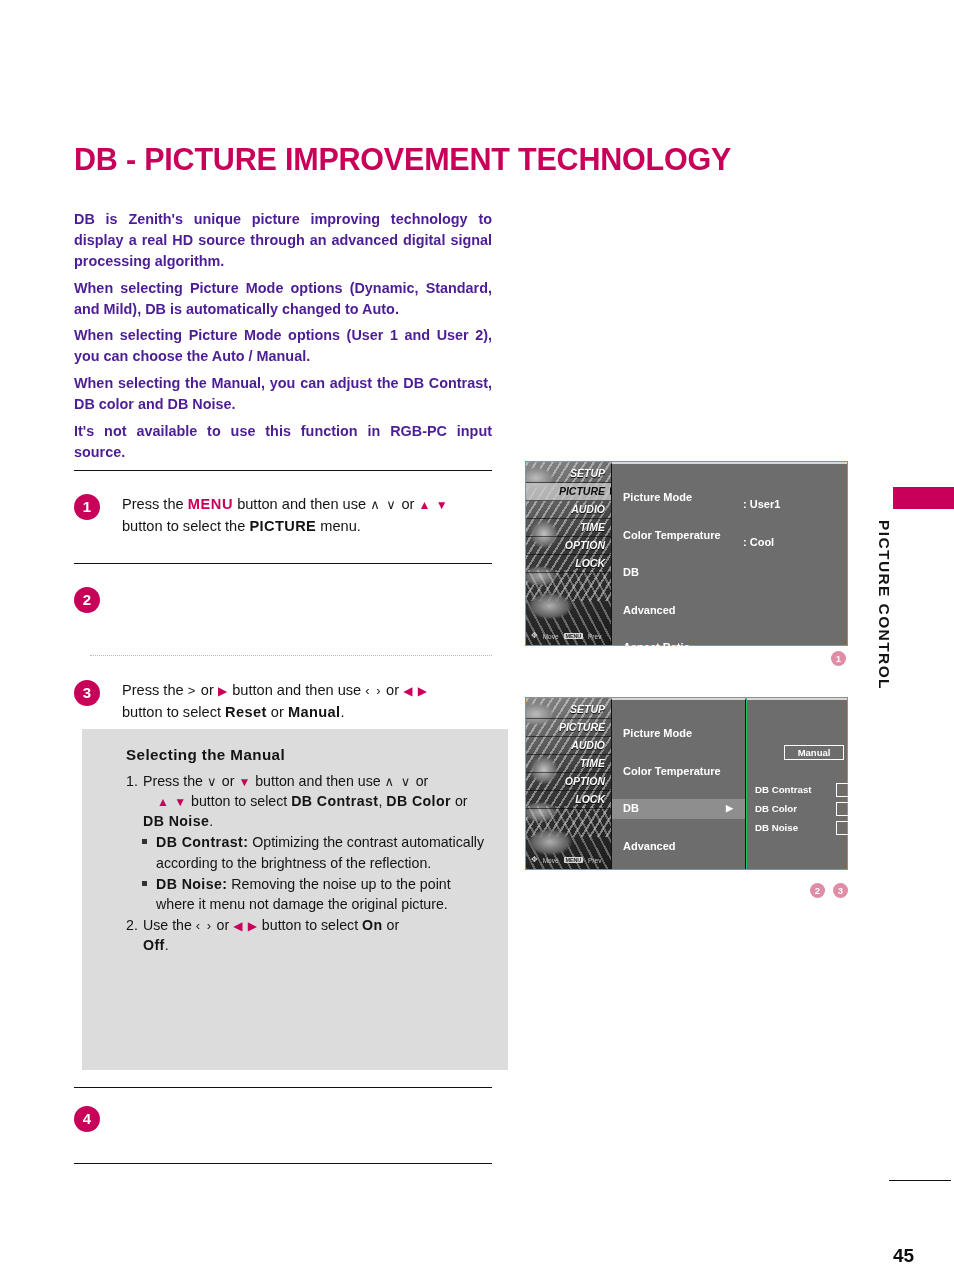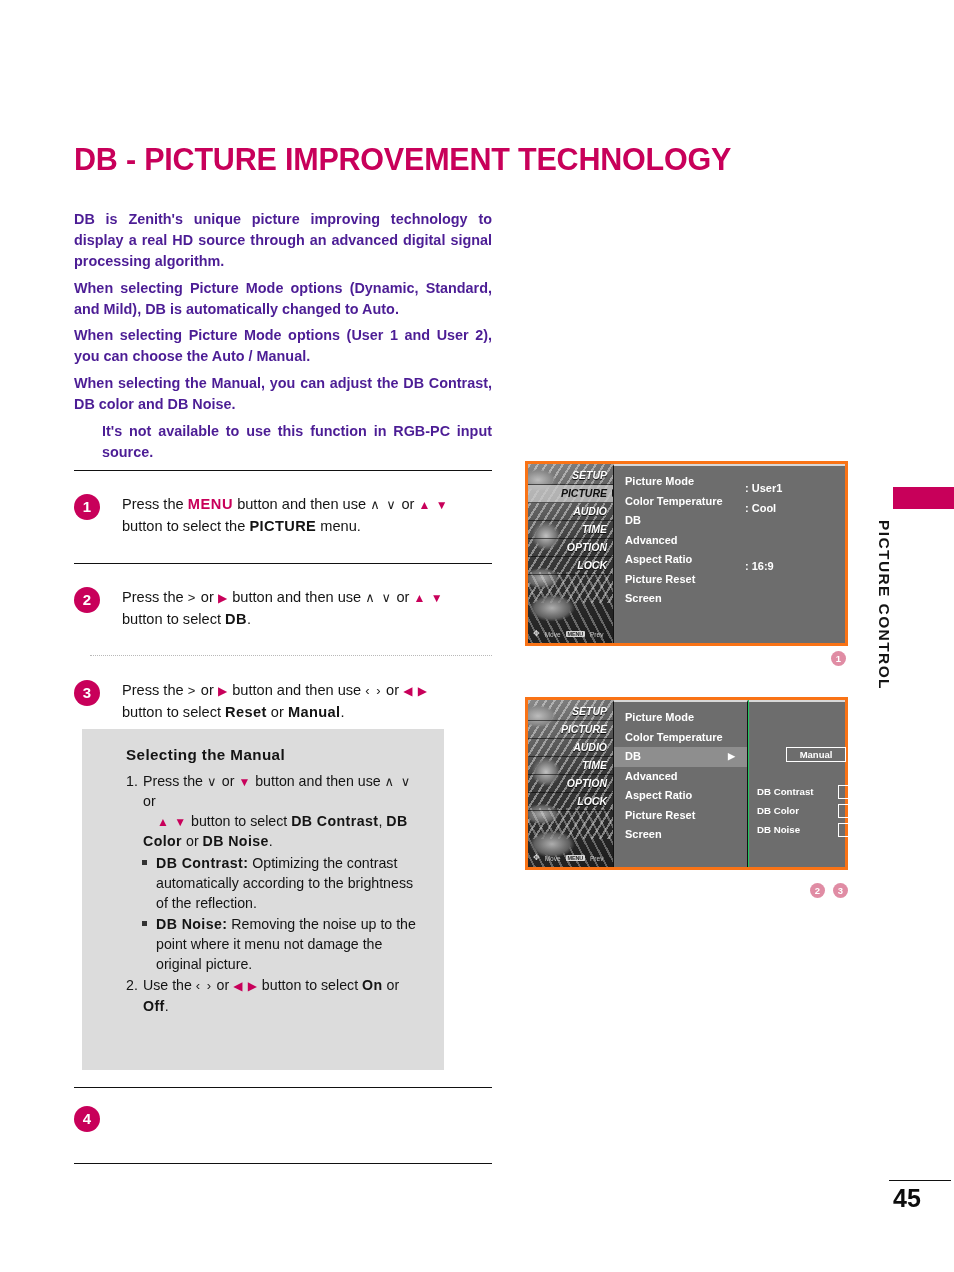--- a/index.html
+++ b/index.html
@@ -38,21 +38,21 @@
     font-weight: bold;
     line-height: 1.45;
     text-align: justify;
     color: #4c1d95;
   }
   .intro p {
     margin: 0 0 6px 0;
     text-align: justify;
     text-align-last: left;
   }
-  .intro p:last-child { margin-bottom: 0; margin-left: 28px; }
+  .intro p:last-child { margin-bottom: 0; }
 
   
   .rule {
     position: absolute;
     left: 74px;
     width: 418px;
     border-top: 1.6px solid #111;
   }
   .rule-dotted {
     position: absolute;
@@ -90,21 +90,21 @@
   .b { font-weight: bold; letter-spacing: 0.4px; }
   .pink { color: #c8005a; font-weight: bold; letter-spacing: 0.6px; }
   .thin-arrow { font-size: 13px; color: #222; letter-spacing: 1.5px; }
   .tri { color: #c8005a; font-size: 12px; letter-spacing: 1px; }
 
   
   .note-box {
     position: absolute;
     left: 82px;
     top: 729px;
-    width: 362px;
+    width: 426px;
     height: 341px;
     background: #dcdcdc;
   }
   .note-inner {
     padding: 15px 20px 10px 44px;
     font-size: 14.2px;
     line-height: 1.42;
     color: #141414;
   }
   .note-title {
@@ -138,21 +138,21 @@
     top: 7px;
     width: 5px;
     height: 5px;
     background: #333;
   }
 
   
   .osd {
     position: absolute;
     background: #22c55e;
-    border: 3px solid #f97316;
+    border: 1px solid #f97316;
     box-sizing: border-box;
     font-family: "Liberation Sans", sans-serif;
   }
   #osd-1 { left: 525px; top: 461px; width: 323px; height: 185px; }
   #osd-2 { left: 525px; top: 697px; width: 323px; height: 173px; }
 
   .osd-sidebar {
     position: absolute;
     left: 0; top: 0; bottom: 0;
     width: 85px;
@@ -248,20 +248,21 @@
     box-sizing: border-box;
   }
   .osd-row {
     position: relative;
     height: 19.5px;
     line-height: 19.5px;
     font-size: 11px;
     font-weight: bold;
     color: #ffffff;
     padding-left: 11px;
+    margin-top: 18px;
   }
   .osd-row.highlight {
     background: #8e8e8e;
   }
   .osd-row .val {
     position: absolute;
     left: 131px;
     top: 7px;
   }
   .osd-row .rowarrow {
@@ -364,22 +365,22 @@
   .footer-rule {
     position: absolute;
     left: 889px;
     top: 1180px;
     width: 62px;
     border-top: 1.6px solid #111;
   }
   .page-num {
     position: absolute;
     left: 893px;
-    top: 1184px;
-    font-size: 25px;
+    top: 1245px;
+    font-size: 19px;
     font-weight: bold;
     color: #0d0d0d;
   }
 </style>
 </head>
 <body>
 
 <div class="page-title">DB - PICTURE IMPROVEMENT TECHNOLOGY</div>
 
 <div class="intro">
@@ -398,23 +399,20 @@
 
 <div class="step" style="top:494px">
   <div class="step-badge">1</div>
   <div class="step-text">
     <span>Press the </span><span class="pink">MENU</span><span> button and then use </span><span class="thin-arrow">∧ ∨</span><span> or </span><span class="tri">▲ ▼</span><br><span>button to select the </span><span class="b">PICTURE</span><span> menu.</span>
   </div>
 </div>
 
 <div class="step" style="top:587px">
   <div class="step-badge">2</div>
-  <div class="step-text">
-    <span>Press the </span><span class="thin-arrow">&gt;</span><span> or </span><span class="tri">▶</span><span> button and then use </span><span class="thin-arrow">∧ ∨</span><span> or </span><span class="tri">▲ ▼</span><br><span>button to select </span><span class="b">DB</span><span>.</span>
-  </div>
 </div>
 
 <div class="step" style="top:680px">
   <div class="step-badge">3</div>
   <div class="step-text">
     <span>Press the </span><span class="thin-arrow">&gt;</span><span> or </span><span class="tri">▶</span><span> button and then use </span><span class="thin-arrow">‹  ›</span><span> or </span><span class="tri">◀ ▶</span><br><span>button to select </span><span class="b">Reset</span><span> or </span><span class="b">Manual</span><span>.</span>
   </div>
 </div>
 
 <div class="note-box">

